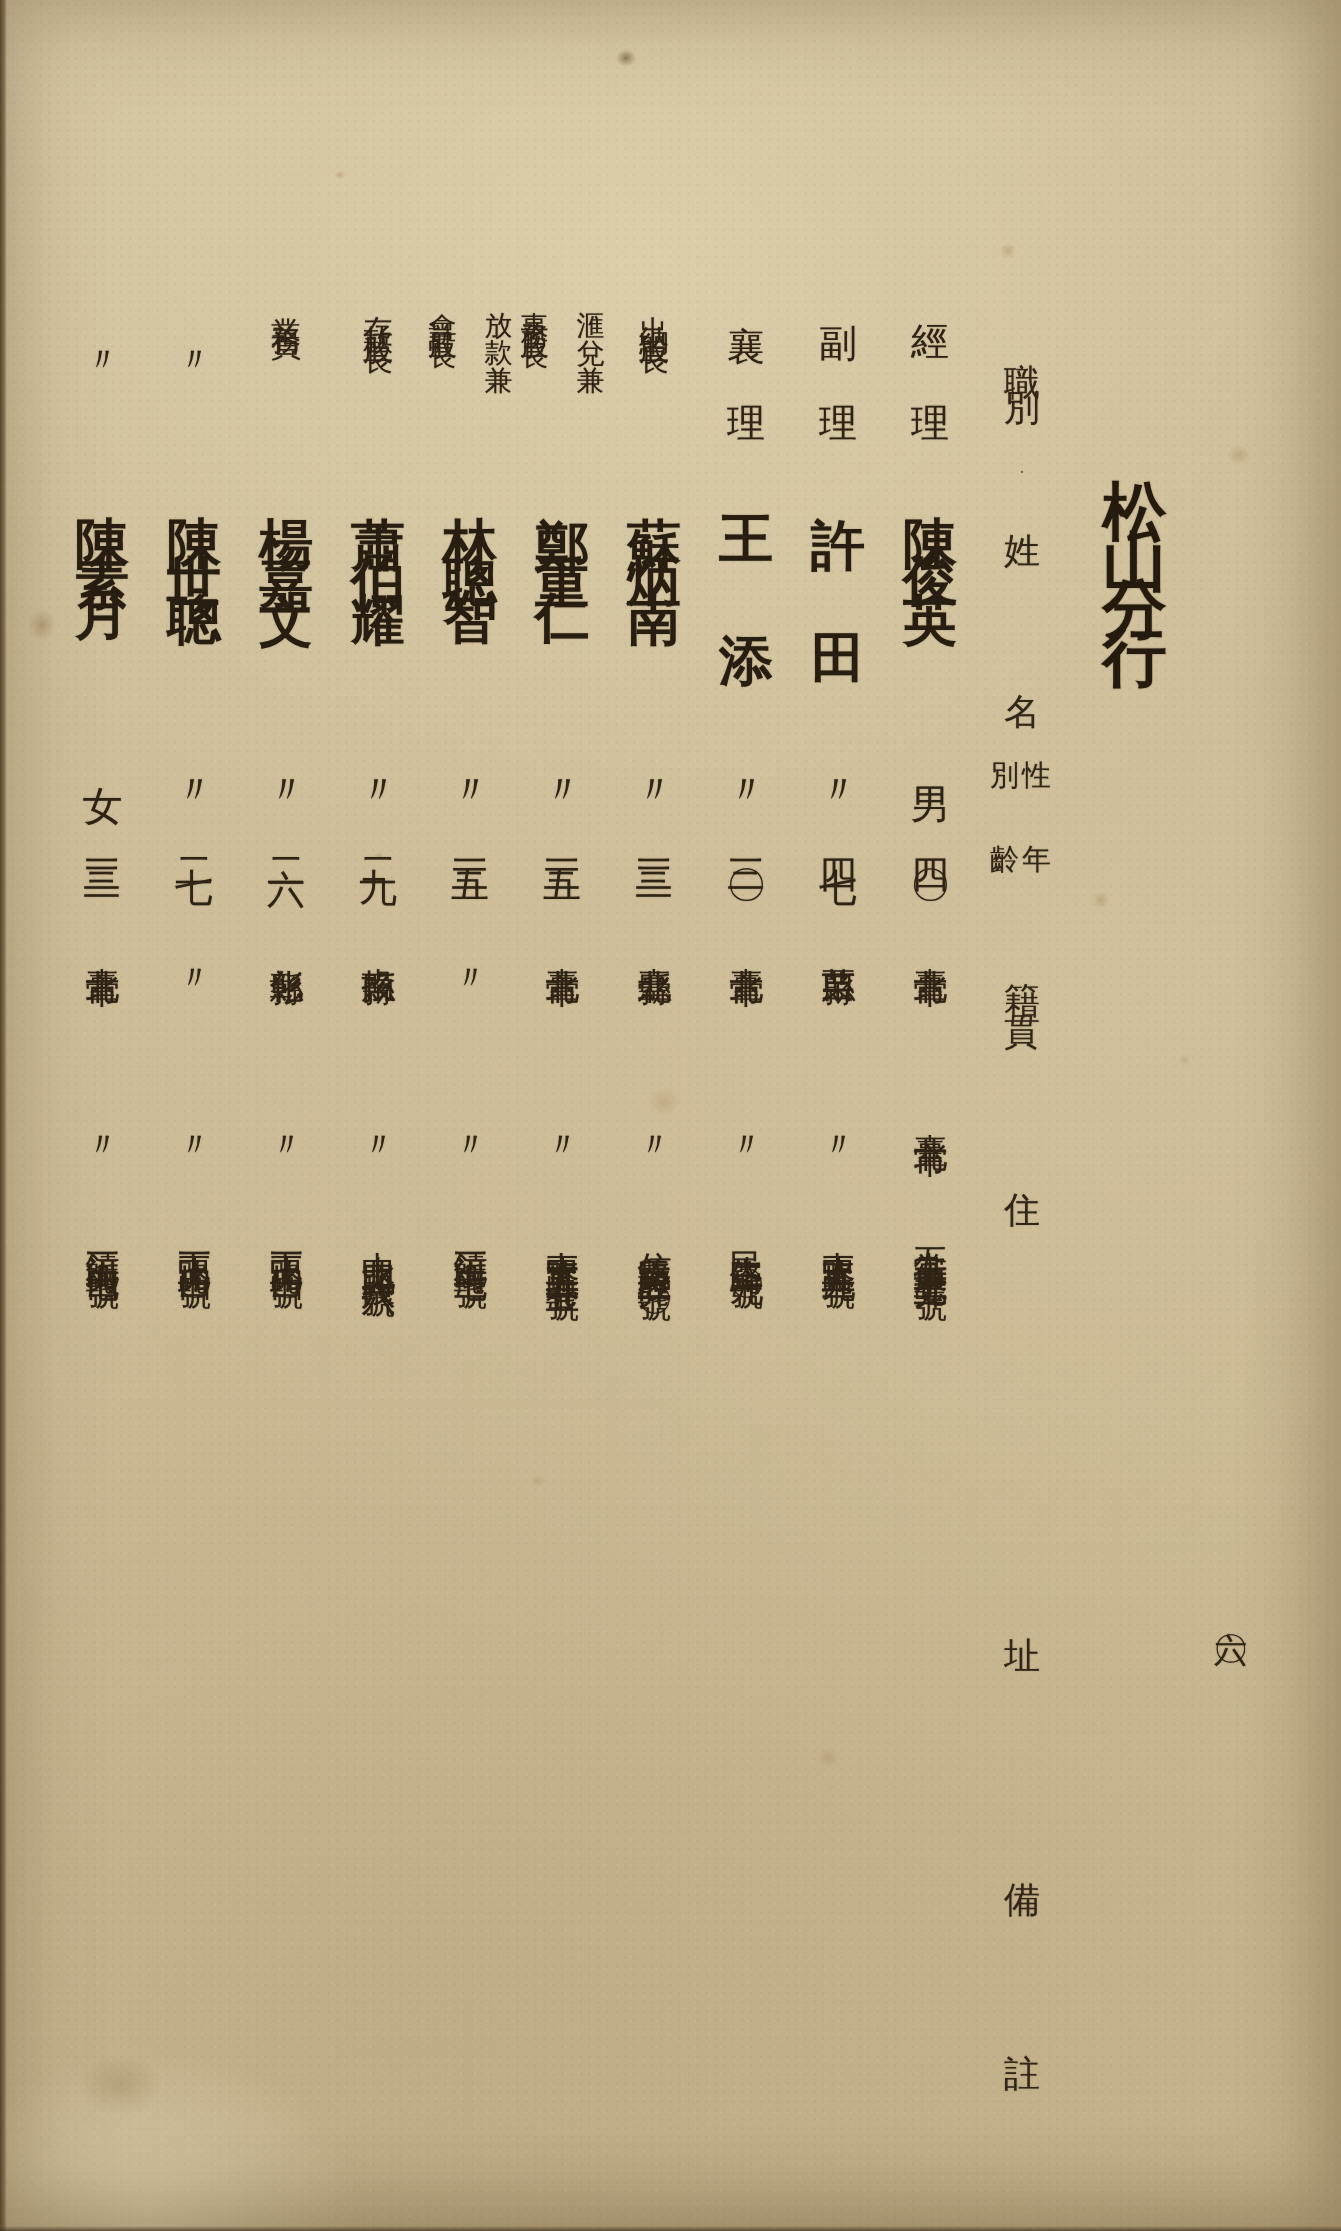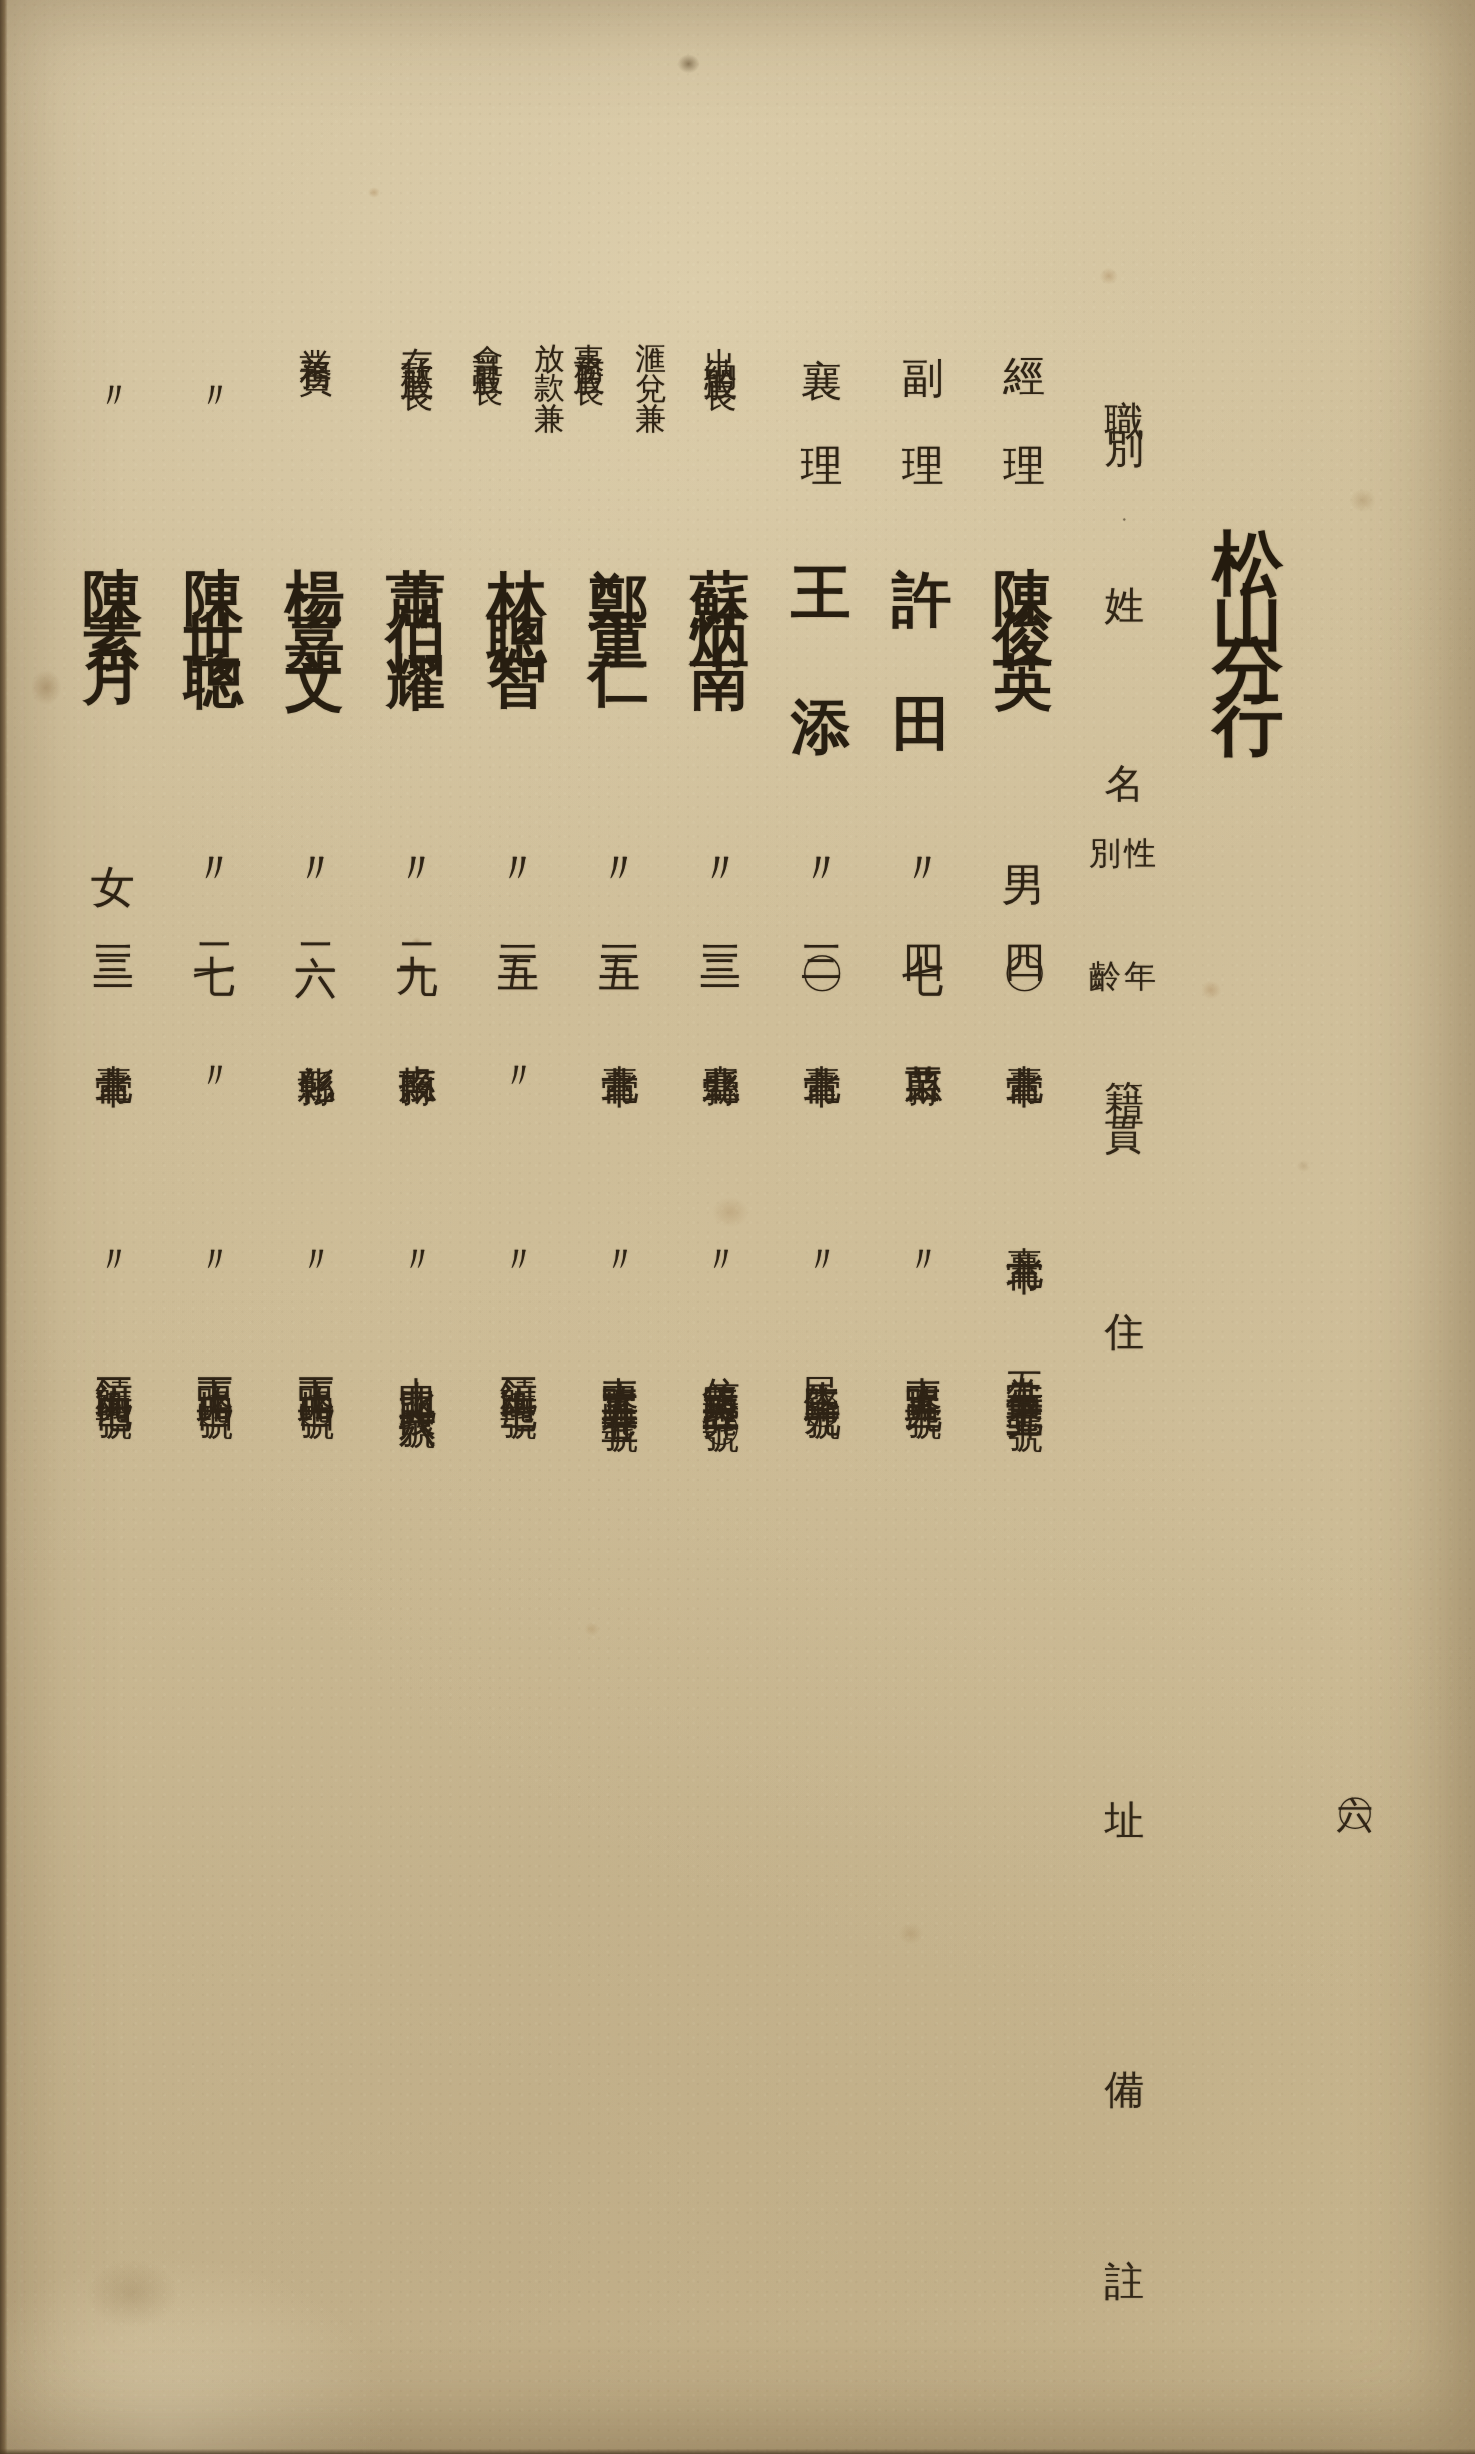--- a/index.html
+++ b/index.html
@@ -81,21 +81,21 @@
   .h{font-size:36px;color:#31261731;}
   .h{color:#312617;}
   .h-jobname{top:334px;letter-spacing:28px;}
   .h-dot{top:462px;font-size:18px;opacity:.55;}
   .h-xing{top:505px;}
   .h-ming{top:665px;}
   .hp{position:absolute;left:50%;transform:translateX(-50%);direction:rtl;unicode-bidi:bidi-override;
       font-size:29px;letter-spacing:3px;white-space:nowrap;color:#312617;
       text-shadow:0 0 1.2px rgba(46,35,21,.5);}
   .h-sex{top:756px;}
-  .h-age{top:868px;}
+  .h-age{top:840px;}
   .h-native{top:955px;letter-spacing:31px;}
   .h-addr1{top:1165px;}
   .h-addr2{top:1608px;}
   .h-note1{top:1854px;}
   .h-note2{top:2025px;}
 
   
   .titlecol{position:absolute;left:1094px;top:0;width:80px;height:2231px;}
   .title{top:428px;font-size:64px;letter-spacing:49px;font-weight:bold;color:#241b0e;
          text-shadow:0 0 1.5px rgba(36,27,14,.55);}

